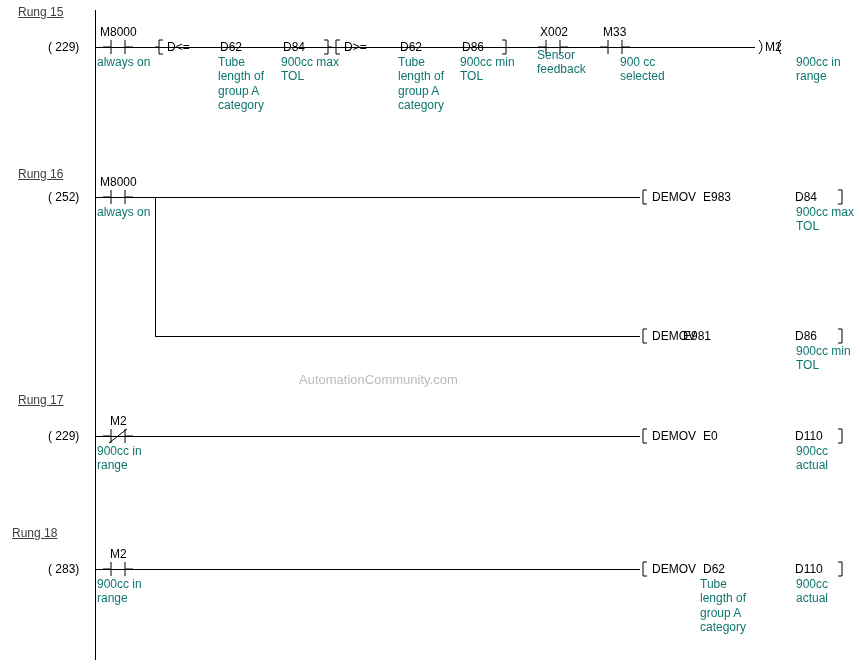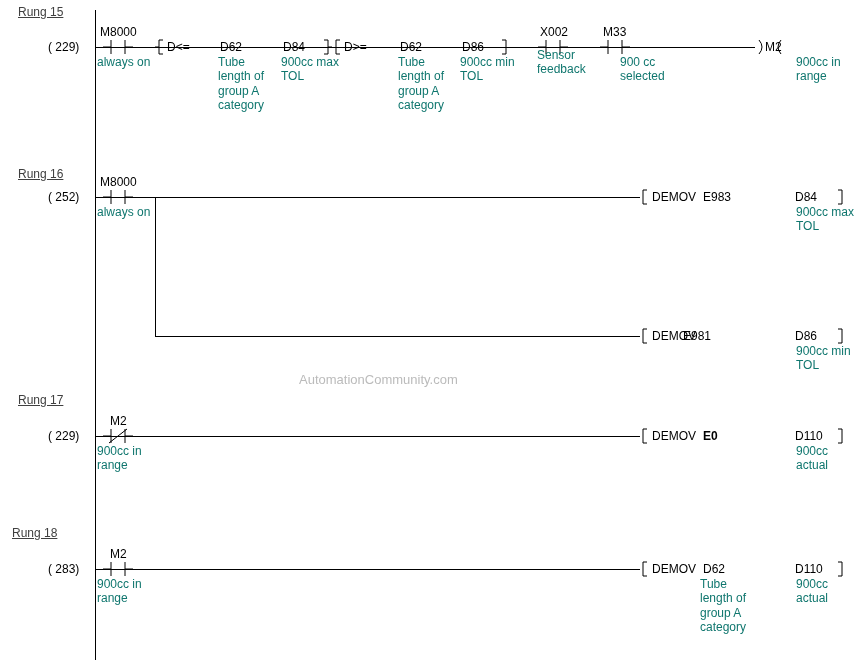--- a/index.html
+++ b/index.html
@@ -186,21 +186,21 @@
   <line x1="22" y1="9" x2="30" y2="9" stroke="black"></line>
   <line x1="6" y1="16" x2="24" y2="2" stroke="black"></line>
 </svg>
 <div class="elem-label" style="left:110px;top:414px;">M2</div>
 <div class="comment" style="left:97px;top:444px;">900cc in range</div>
 
 <svg style="left:640px;top:427px;" width="10" height="18">
   <path d="M3 2 L3 16 M3 2 L7 2 M3 16 L7 16" stroke="black" fill="none"></path>
 </svg>
 <div class="elem-label" style="left:652px;top:429px;">DEMOV</div>
-<div class="elem-label" style="left:703px;top:429px;font-weight:bold;">E0</div>
+<div class="elem-label" style="left:703px;top:429px;">E0</div>
 <div class="elem-label" style="left:795px;top:429px;">D110</div>
 <div class="comment" style="left:796px;top:444px;">900cc actual</div>
 <svg style="left:835px;top:427px;" width="10" height="18">
   <path d="M7 2 L7 16 M7 2 L3 2 M7 16 L3 16" stroke="black" fill="none"></path>
 </svg>
 
 <div class="rung-label" style="left:12px;top:526px;">Rung 18</div>
 <div class="step-num" style="left:48px;top:562px;">(  283)</div>
 
 <div class="hline" style="left:95px;top:569px;width:545px;"></div>

